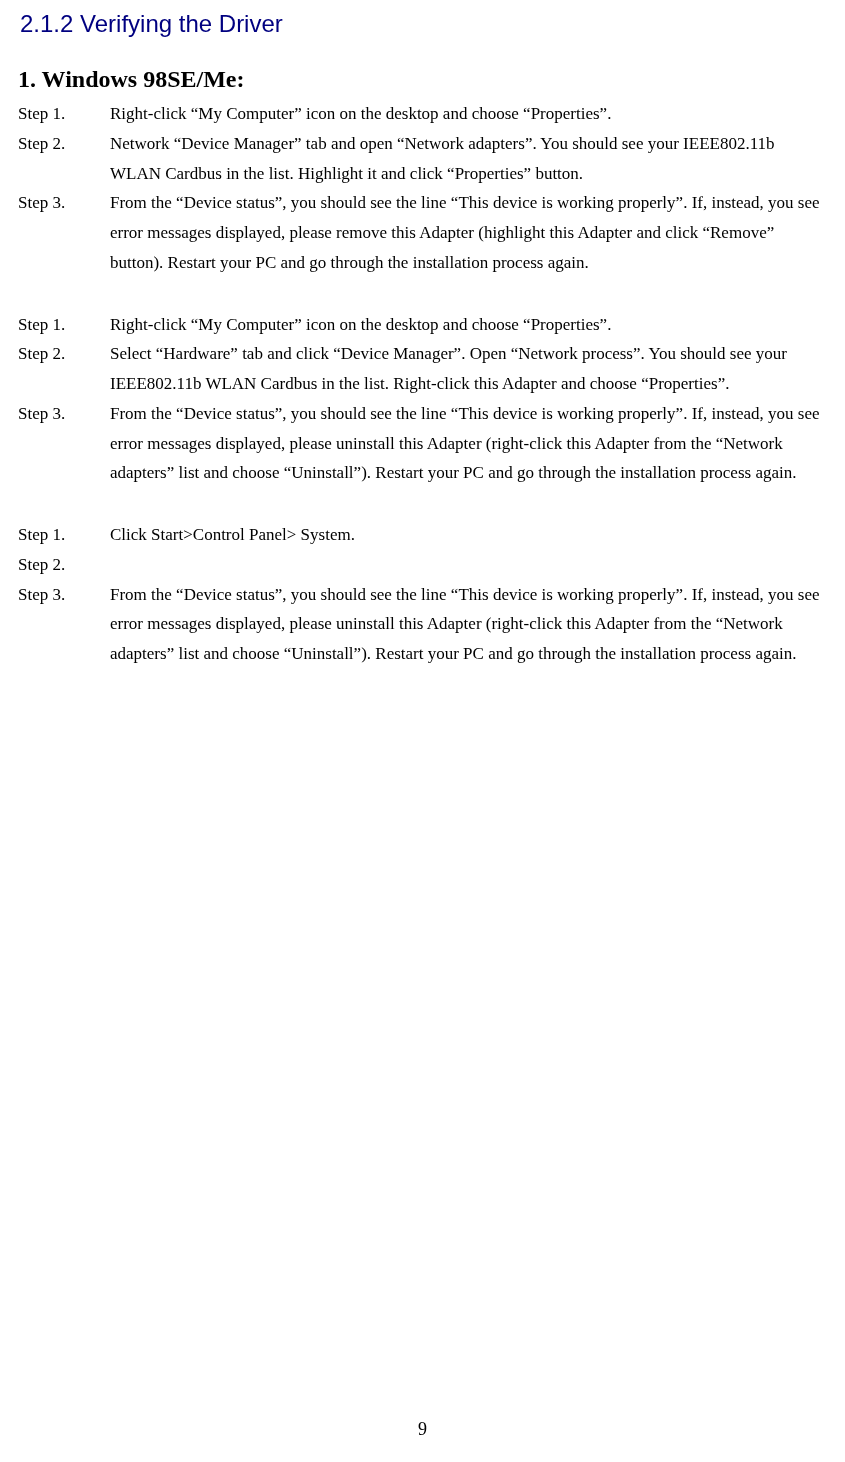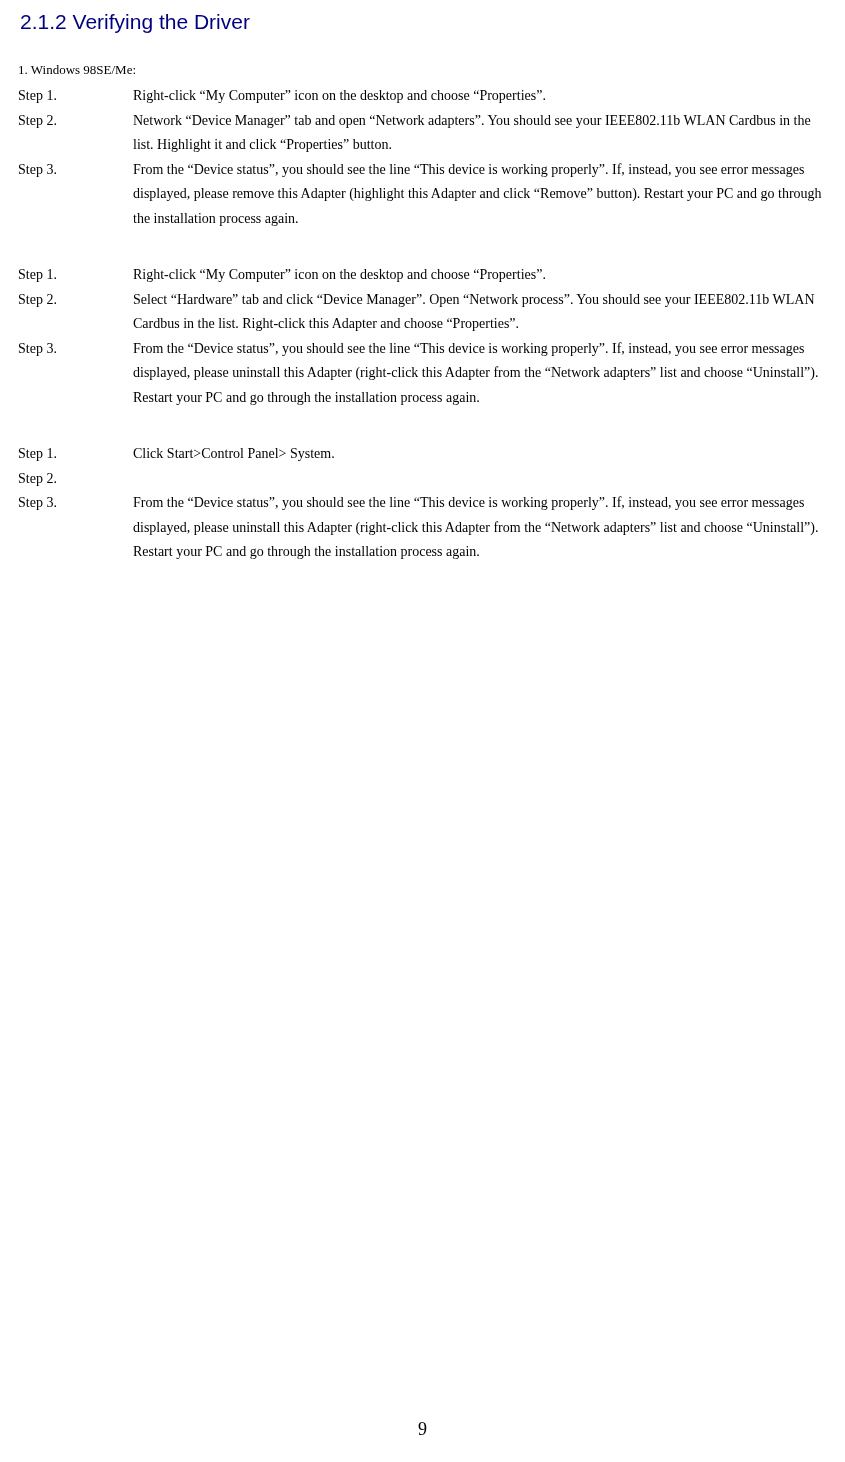--- a/index.html
+++ b/index.html
@@ -12,40 +12,39 @@
       background: #ffffff;
       width: 845px;
       height: 1462px;
       padding: 10px 18px 0 18px;
       position: relative;
       color: #000;
     }
     .section-heading {
       color: #000080;
       font-family: Arial, Helvetica, sans-serif;
-      font-size: 21px;
+      font-size: 24px;
       font-weight: 400;
       margin-bottom: 28px;
       margin-left: 2px;
     }
     .subsection-heading {
-      font-size: 13px;
-      font-weight: normal;
+      font-size: 24px;
+      font-weight: bold;
       margin-bottom: 6px;
       margin-top: 28px;
     }
     .step-block {
       margin-bottom: 32px;
     }
     .step-row {
       display: flex;
       align-items: flex-start;
-      font-size: 14px;
+      font-size: 17px;
       line-height: 1.75;
-      gap: 23px;
     }
     .step-label {
       flex: 0 0 92px;
     }
     .step-text {
       flex: 1;
     }
     .underline {
     }
     .page-number {

